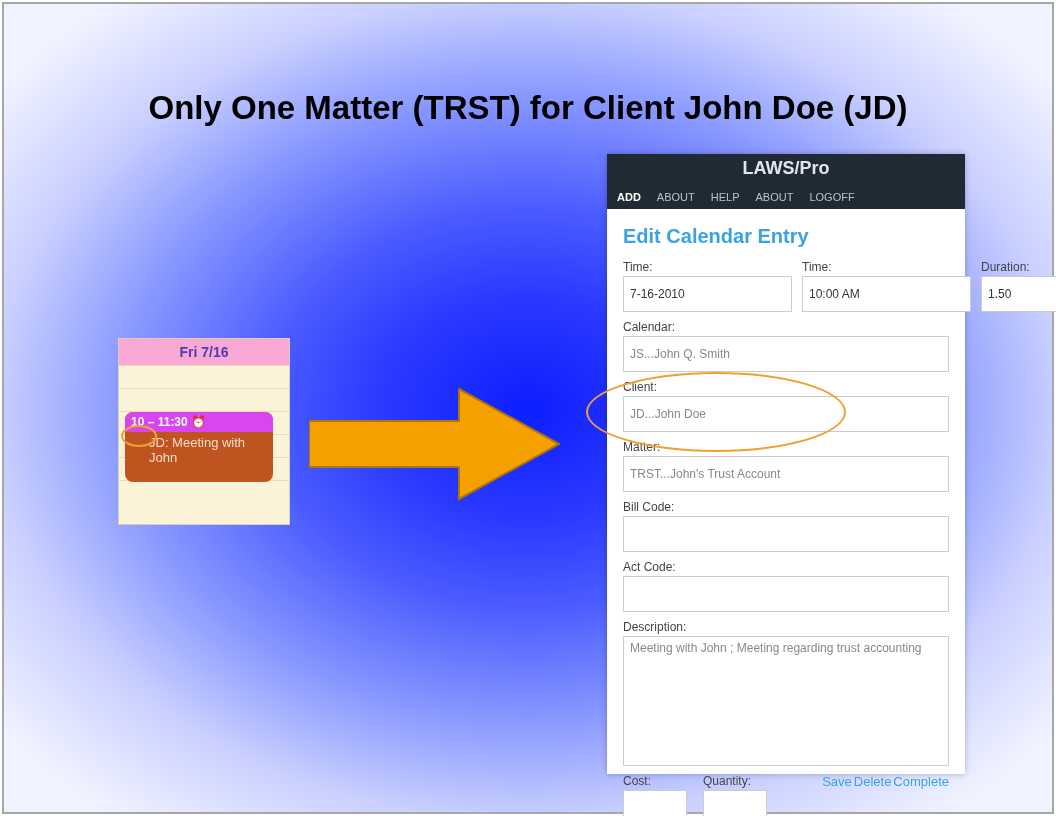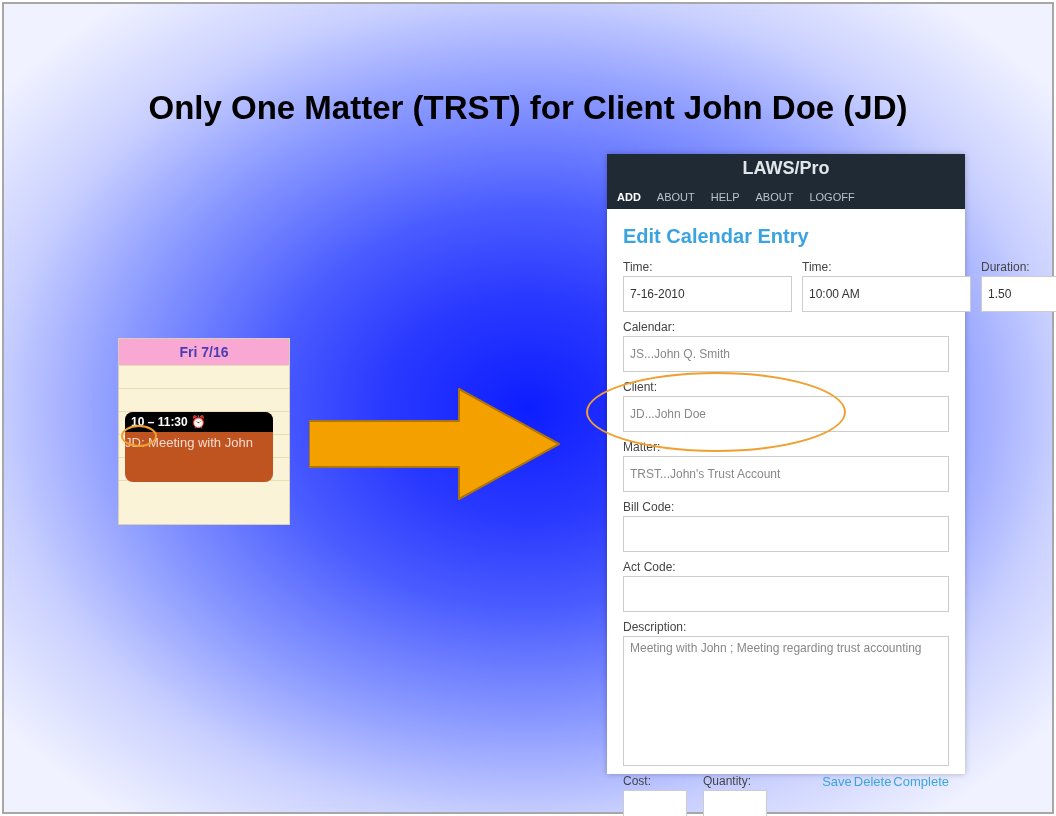--- a/index.html
+++ b/index.html
@@ -27,25 +27,25 @@
   .cal-slot {
     height: 23px; border-top: 1px solid #e8ddb3;
   }
   .cal-slot:first-of-type { height: 22px; border-top: none; }
   .cal-event {
     position: absolute; left: 6px; top: 73px; width: 148px; height: 70px;
     background: #bf5421; border-radius: 8px; padding: 0;
     color: #fff; font-size: 12px; overflow: hidden;
   }
   .cal-event-head {
-    background: #000000; padding: 3px 6px 3px 6px; font-weight: bold; font-size: 12px;
+    background: #d946ef; padding: 3px 6px 3px 6px; font-weight: bold; font-size: 12px;
     display: flex; align-items: center; gap: 4px;
   }
   .cal-event-body {
-    padding: 3px 0; font-size: 13px; color: #f3dccf;
+    padding: 3px 24px; font-size: 13px; color: #f3dccf;
   }
   .cal-circle {
     position: absolute; left: 2px; top: 86px; width: 36px; height: 22px;
     border: 2px solid #f0a030; border-radius: 50%;
     pointer-events: none;
   }
 
   
   .arrow {
     position: absolute; left: 305px; top: 380px; width: 255px; height: 120px;

